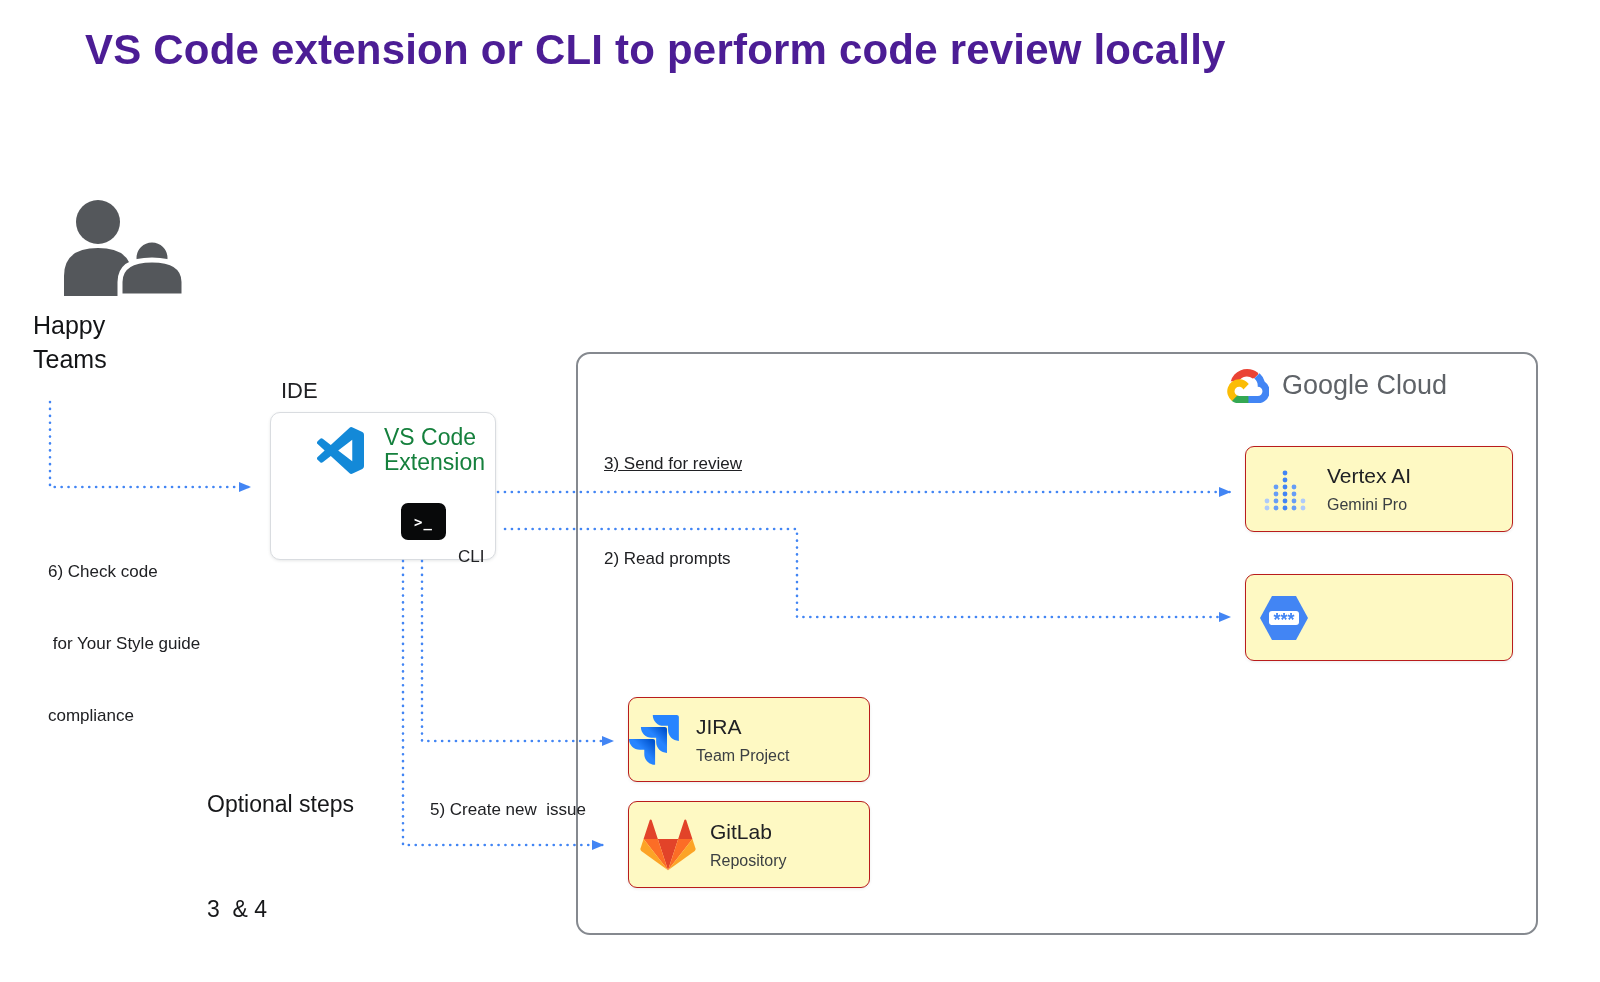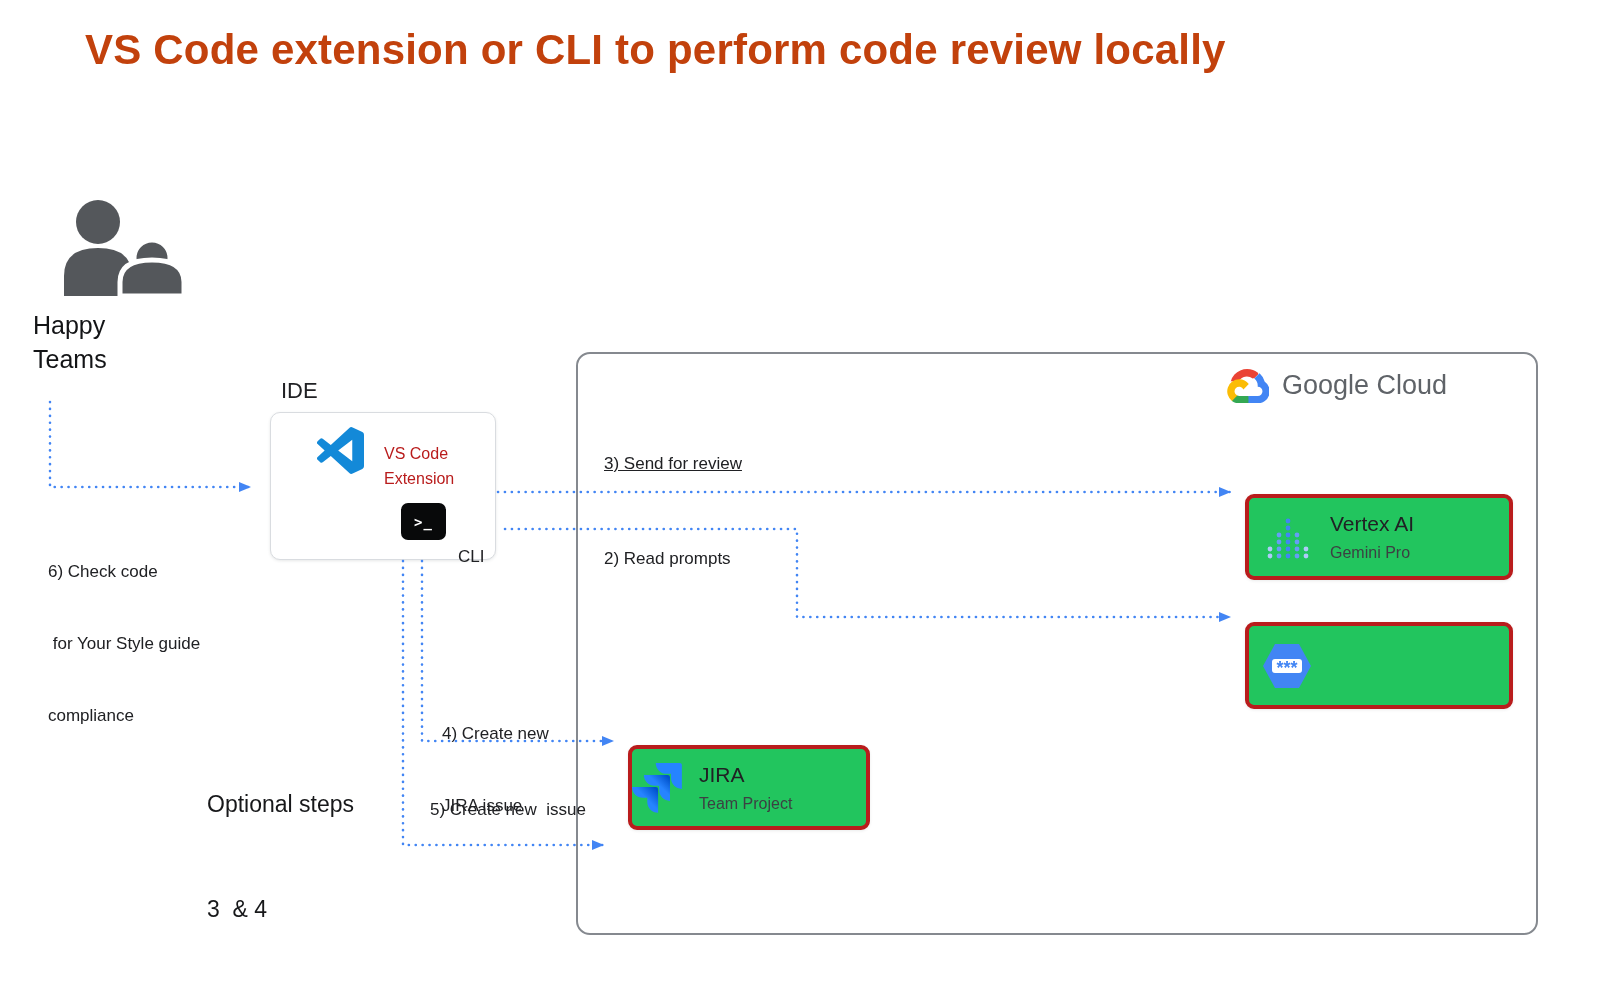--- a/index.html
+++ b/index.html
@@ -3,49 +3,49 @@
 <meta charset="utf-8">
 <style>
   * { margin:0; padding:0; box-sizing:border-box; }
   html,body { background:#ffffff; }
   .canvas {
     position:relative; width:1600px; height:982px; background:#fff;
     font-family:"Liberation Sans", sans-serif; color:#202124; overflow:hidden;
   }
   .title {
     position:absolute; left:85px; top:26px; font-size:42px; font-weight:700;
-    color:#c2410c; letter-spacing:.2px; white-space:nowrap;
+    color:#4c1d95; letter-spacing:.2px; white-space:nowrap;
   }
   .gc-box {
     position:absolute; left:576px; top:352px; width:962px; height:583px;
     border:2px solid #85898F; border-radius:14px; background:#fff;
   }
   .gc-logo { position:absolute; left:1226px; top:368px; display:flex; align-items:center; gap:13px;justify-content:center; }
   .gc-text { font-size:27px; color:#5F6368; white-space:nowrap; }
 
   .teams-svg  { position:absolute; left:60px; top:196px; }
   .teams-label{ position:absolute; left:33px; top:308px; font-size:25px; line-height:34px; color:#131416; }
 
   .ide-label { position:absolute; left:281px; top:378px; font-size:22px; color:#202124; }
   .ide-box {
     position:absolute; left:270px; top:412px; width:226px; height:148px; background:#fff;
     border:1px solid #D9DCE0; border-radius:10px; box-shadow:0 1px 3px rgba(60,64,67,.12);
   }
   .vscode-icon { position:absolute; left:46px; top:14px; }
-  .vscode-text { position:absolute; left:113px; top:28px; font-size:16px; line-height:25px; color:#b91c1c; }
+  .vscode-text { position:absolute; left:113px; top:12px; font-size:23px; line-height:25px; color:#15803d; }
   .cli-icon {
     position:absolute; left:130px; top:90px; width:45px; height:37px; background:#08090A;
     border-radius:7px; color:#fff; display:flex; align-items:center; justify-content:center;
     font-family:"DejaVu Sans Mono", monospace; font-size:14px; font-weight:700; letter-spacing:1px;
   }
   .cli-label { position:absolute; left:187px; top:99px; font-size:17px; color:#202124;margin-top:35px; }
 
   .card {
-    position:absolute; display:flex; align-items:center; background:#22c55e;
-    border:4px solid #b91c1c; border-radius:9px; box-shadow:0 1px 3px rgba(60,64,67,.10); z-index:2;margin-top:48px;
+    position:absolute; display:flex; align-items:center; background:#fef9c3;
+    border:1px solid #b91c1c; border-radius:9px; box-shadow:0 1px 3px rgba(60,64,67,.10); z-index:2;
   }
   .card .txt { display:flex; flex-direction:column; gap:8px; }
   .card .t { font-size:21px; color:#202124; }
   .card .s { font-size:16px; color:#3C4043; white-space:nowrap; }
   .vertex-card { left:1245px; top:446px; width:268px; height:86px; padding-left:14px; gap:17px; }
   .secret-card { left:1245px; top:574px; width:268px; height:87px; padding-left:12px; gap:14px; }
   .jira-card   { left:628px;  top:697px; width:242px; height:85px; gap:17px; }
   .gitlab-card { left:628px;  top:801px; width:242px; height:87px; padding-left:10px; gap:13px; }
 
   .connectors { position:absolute; left:0; top:0; z-index:5; pointer-events:none; }
@@ -165,20 +165,35 @@
       <path fill="#2684FF" d="M244.658 0H121.707a55.502 55.502 0 0 0 55.502 55.502h22.649V77.37c.02 30.625 24.841 55.447 55.466 55.467V10.666C255.324 4.777 250.55 0 244.658 0Z"></path>
       <path fill="url(#jira-a)" d="M183.822 61.262H60.872c.019 30.625 24.84 55.447 55.466 55.467h22.649v21.938c.039 30.625 24.877 55.43 55.502 55.43V71.93c0-5.891-4.776-10.667-10.667-10.667Z"></path>
       <path fill="url(#jira-b)" d="M122.951 122.489H0c0 30.653 24.85 55.502 55.502 55.502h22.72v21.867c.02 30.597 24.798 55.408 55.396 55.466V133.156c0-5.891-4.776-10.667-10.667-10.667Z"></path>
     </svg>
     <div class="txt">
       <div class="t">JIRA</div>
       <div class="s">Team Project</div>
     </div>
   </div>
 
+  <div class="card gitlab-card">
+    <svg class="icon" width="58" height="54" viewBox="1.5 2.5 21 19.5" aria-hidden="true">
+      <path fill="#E24329" d="m12 21.42 3.684-11.333H8.316L12 21.42Z"></path>
+      <path fill="#FC6D26" d="m12 21.42-3.684-11.333H3.16L12 21.42Z"></path>
+      <path fill="#FCA326" d="m3.16 10.087-1.12 3.444a.763.763 0 0 0 .277.852L12 21.42 3.16 10.087Z"></path>
+      <path fill="#E24329" d="M3.16 10.087h5.156L6.1 3.27a.381.381 0 0 0-.725 0l-2.215 6.817Z"></path>
+      <path fill="#FC6D26" d="m12 21.42 3.684-11.333h5.156L12 21.42Z"></path>
+      <path fill="#FCA326" d="m20.84 10.087 1.12 3.444a.763.763 0 0 1-.277.852L12 21.42l8.84-11.333Z"></path>
+      <path fill="#E24329" d="M20.84 10.087h-5.156L17.9 3.27a.381.381 0 0 1 .725 0l2.215 6.817Z"></path>
+    </svg>
+    <div class="txt">
+      <div class="t">GitLab</div>
+      <div class="s">Repository</div>
+    </div>
+  </div>
 
   <svg class="connectors" width="1600" height="982" viewBox="0 0 1600 982" aria-hidden="true">
     <defs>
       <marker id="arr" viewBox="0 0 12 10" markerWidth="12" markerHeight="10" refX="11" refY="5" orient="auto" markerUnits="userSpaceOnUse">
         <path d="M0 0 L12 5 L0 10 Z" fill="#4285F4"></path>
       </marker>
     </defs>
     <g fill="none" stroke="#4285F4" stroke-width="2.6" stroke-dasharray="0.1 6.8" stroke-linecap="round">
       <path d="M50 402 V487 H250" marker-end="url(#arr)"></path>
       <path d="M498 492 H1230" marker-end="url(#arr)"></path>
@@ -188,23 +203,19 @@
     </g>
   </svg>
 
   <div class="ann step1">
     <div>6) Check code</div>
     <div> for Your Style guide</div>
     <div>compliance</div>
   </div>
   <div class="ann step3">3) Send for review</div>
   <div class="ann step2">2) Read prompts</div>
-  <div class="ann step4">
-    <div>4) Create new</div>
-    <div>JIRA issue</div>
-  </div>
   <div class="ann step5">5) Create new  issue</div>
   <div class="optional">
     <div>Optional steps</div>
     <div>3  &amp; 4</div>
   </div>
 
 </div>
 
 </body></html>

